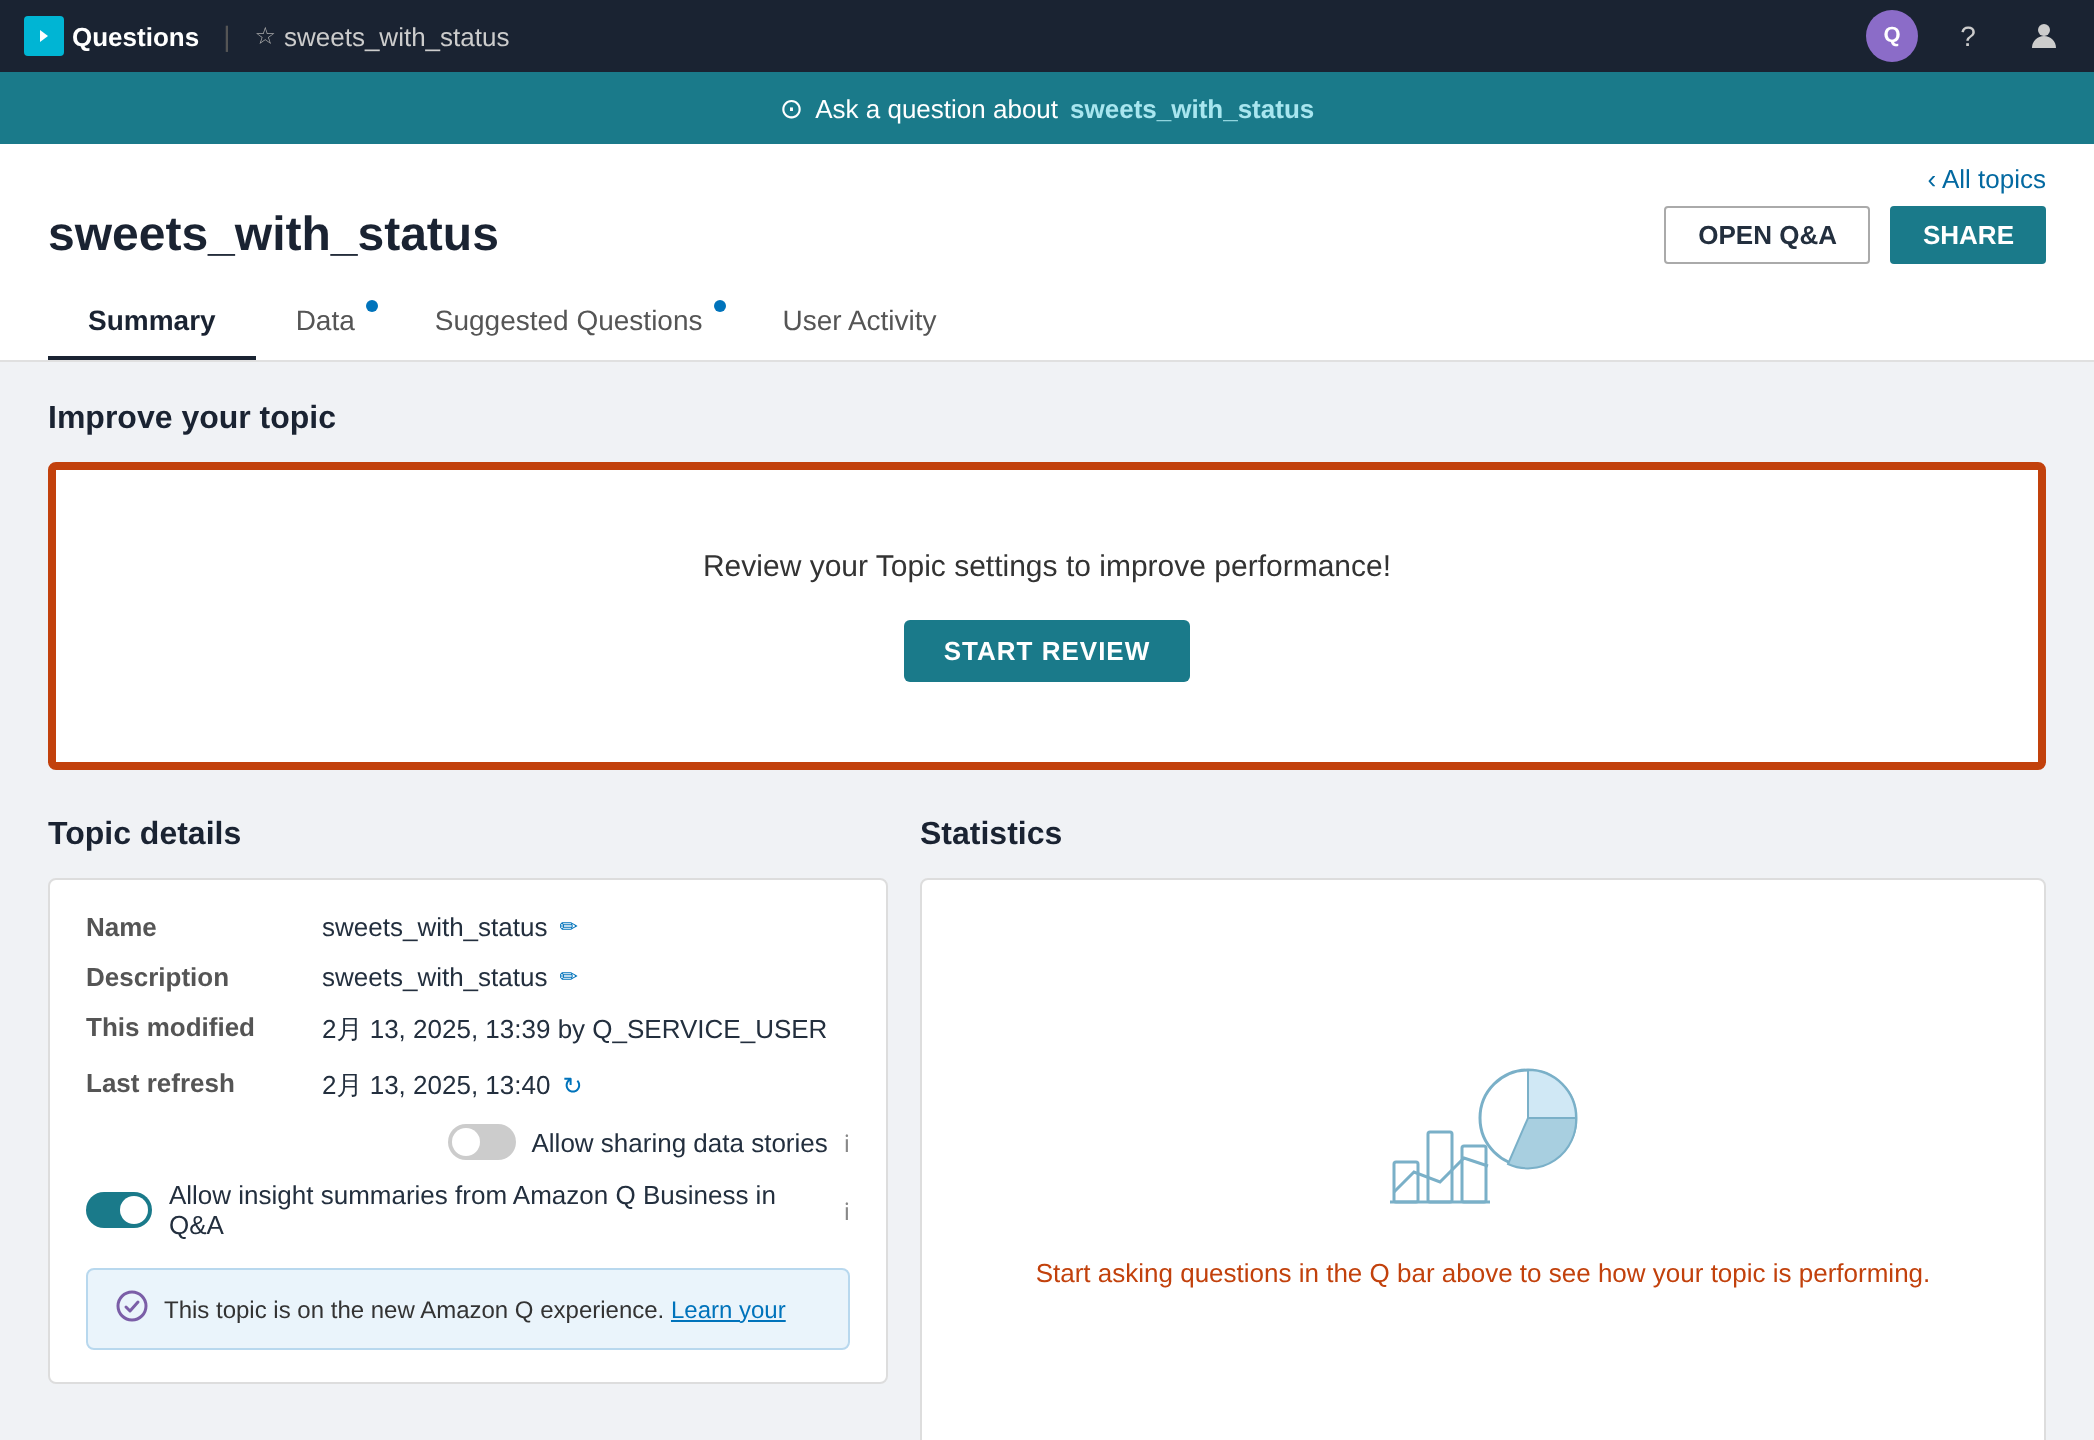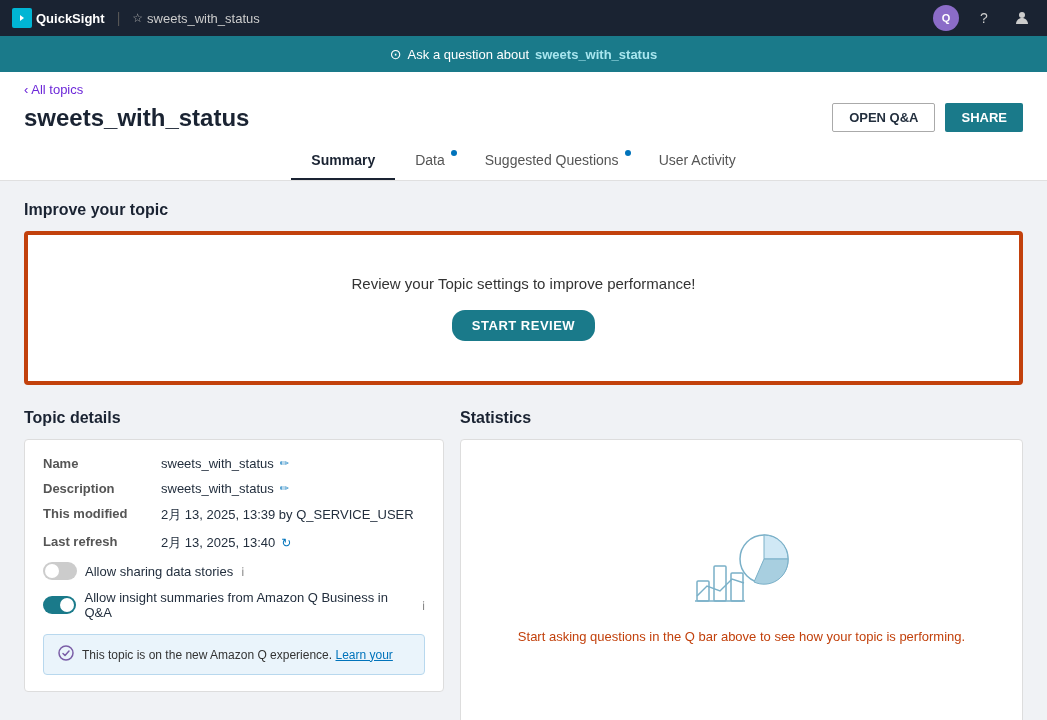--- a/index.html
+++ b/index.html
@@ -89,23 +89,24 @@
     .banner-link { color: #a8e6ef; font-weight: 600; text-decoration: none; }
 
     
     .page-header {
       background: #fff;
       padding: 10px 24px 0 24px;
       border-bottom: 1px solid #e0e0e0;
     }
     .breadcrumb {
       font-size: 13px;
-      color: #6d28d9;
+      color: #0369a1;
       cursor: pointer;
       margin-bottom: 6px;
+      text-align: right;
     }
     .breadcrumb::before { content: "‹ "; }
     .page-title-row {
       display: flex;
       align-items: center;
       justify-content: space-between;
       margin-bottom: 10px;
     }
     .page-title {
       font-size: 24px;
@@ -135,21 +136,20 @@
       font-size: 13px;
       font-weight: 700;
       color: #fff;
       cursor: pointer;
     }
 
     
     .tabs {
       display: flex;
       gap: 0;
-      justify-content: center;
     }
     .tab {
       padding: 10px 20px;
       font-size: 14px;
       color: #555;
       cursor: pointer;
       border-bottom: 2px solid transparent;
       position: relative;
     }
     .tab.active {
@@ -193,21 +193,21 @@
     .review-card-text {
       font-size: 15px;
       color: #333;
       margin-bottom: 18px;
     }
     .btn-start-review {
       background: #1a7a8a;
       color: #fff;
       border: none;
       padding: 8px 20px;
-      border-radius: 13px;
+      border-radius: 3px;
       font-size: 13px;
       font-weight: 700;
       cursor: pointer;
       letter-spacing: 0.5px;
     }
 
     
     .two-col {
       display: flex;
       gap: 16px;
@@ -257,20 +257,21 @@
       cursor: pointer;
     }
 
     
     .toggle-row {
       display: flex;
       align-items: center;
       gap: 8px;
       margin-bottom: 10px;
       font-size: 13px;
+      justify-content: flex-end;
     }
     .toggle {
       width: 34px;
       height: 18px;
       border-radius: 9px;
       position: relative;
       cursor: pointer;
     }
     .toggle.off { background: #ccc; }
     .toggle.on { background: #1a7a8a; }
@@ -343,21 +344,21 @@
 
 <nav class="top-nav">
   <div class="top-nav-left">
     <div class="quicksight-logo">
       <div class="logo-icon">
         <svg width="14" height="14" viewBox="0 0 14 14" fill="none">
           <circle cx="7" cy="7" r="6" fill="#00b5d4"></circle>
           <path d="M5 4 L9 7 L5 10" fill="white"></path>
         </svg>
       </div>
-      <span>QuickSight</span>
+      <span>Questions</span>
     </div>
     <span class="nav-divider">|</span>
     <div class="nav-tab-title">
       <span class="star-icon">☆</span>
       <span>sweets_with_status</span>
     </div>
   </div>
   <div class="top-nav-right">
     <div class="nav-icon-btn active-q">Q</div>
     <div class="nav-icon-btn">?</div>

